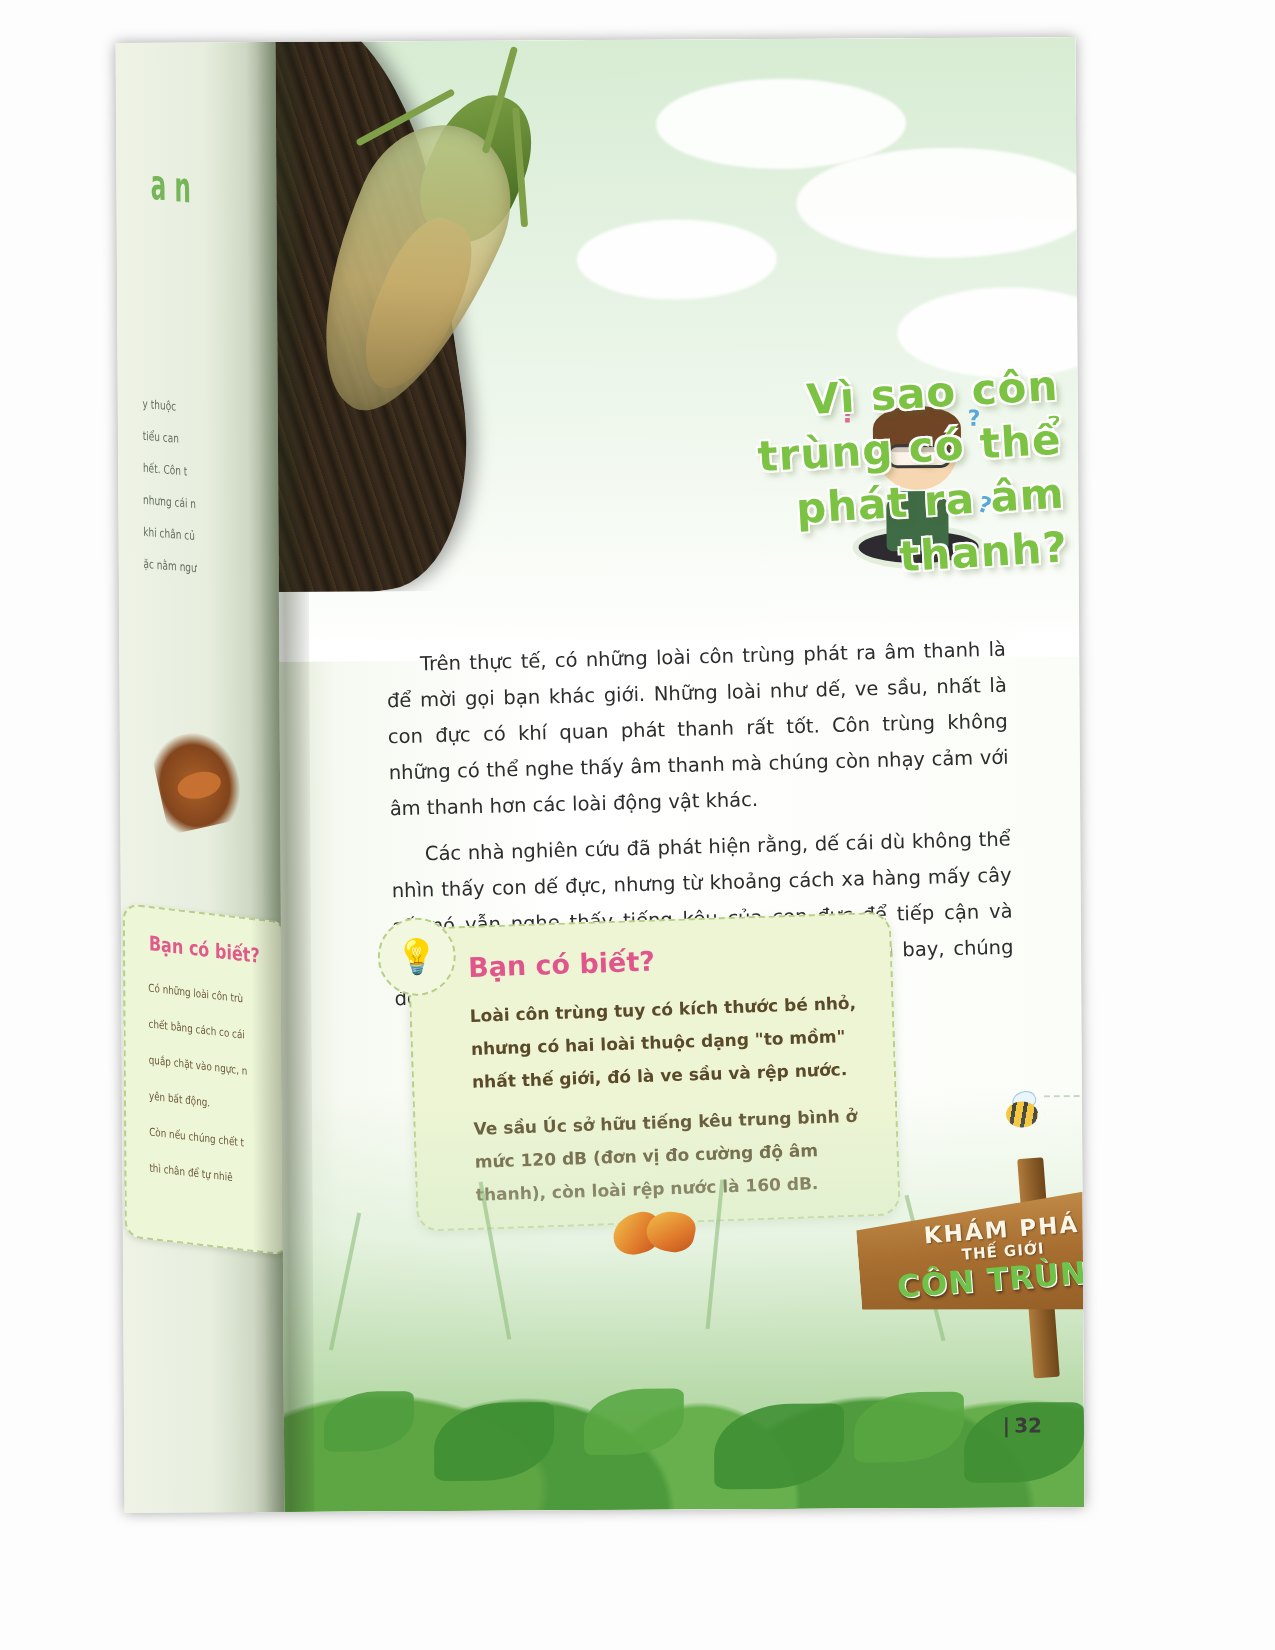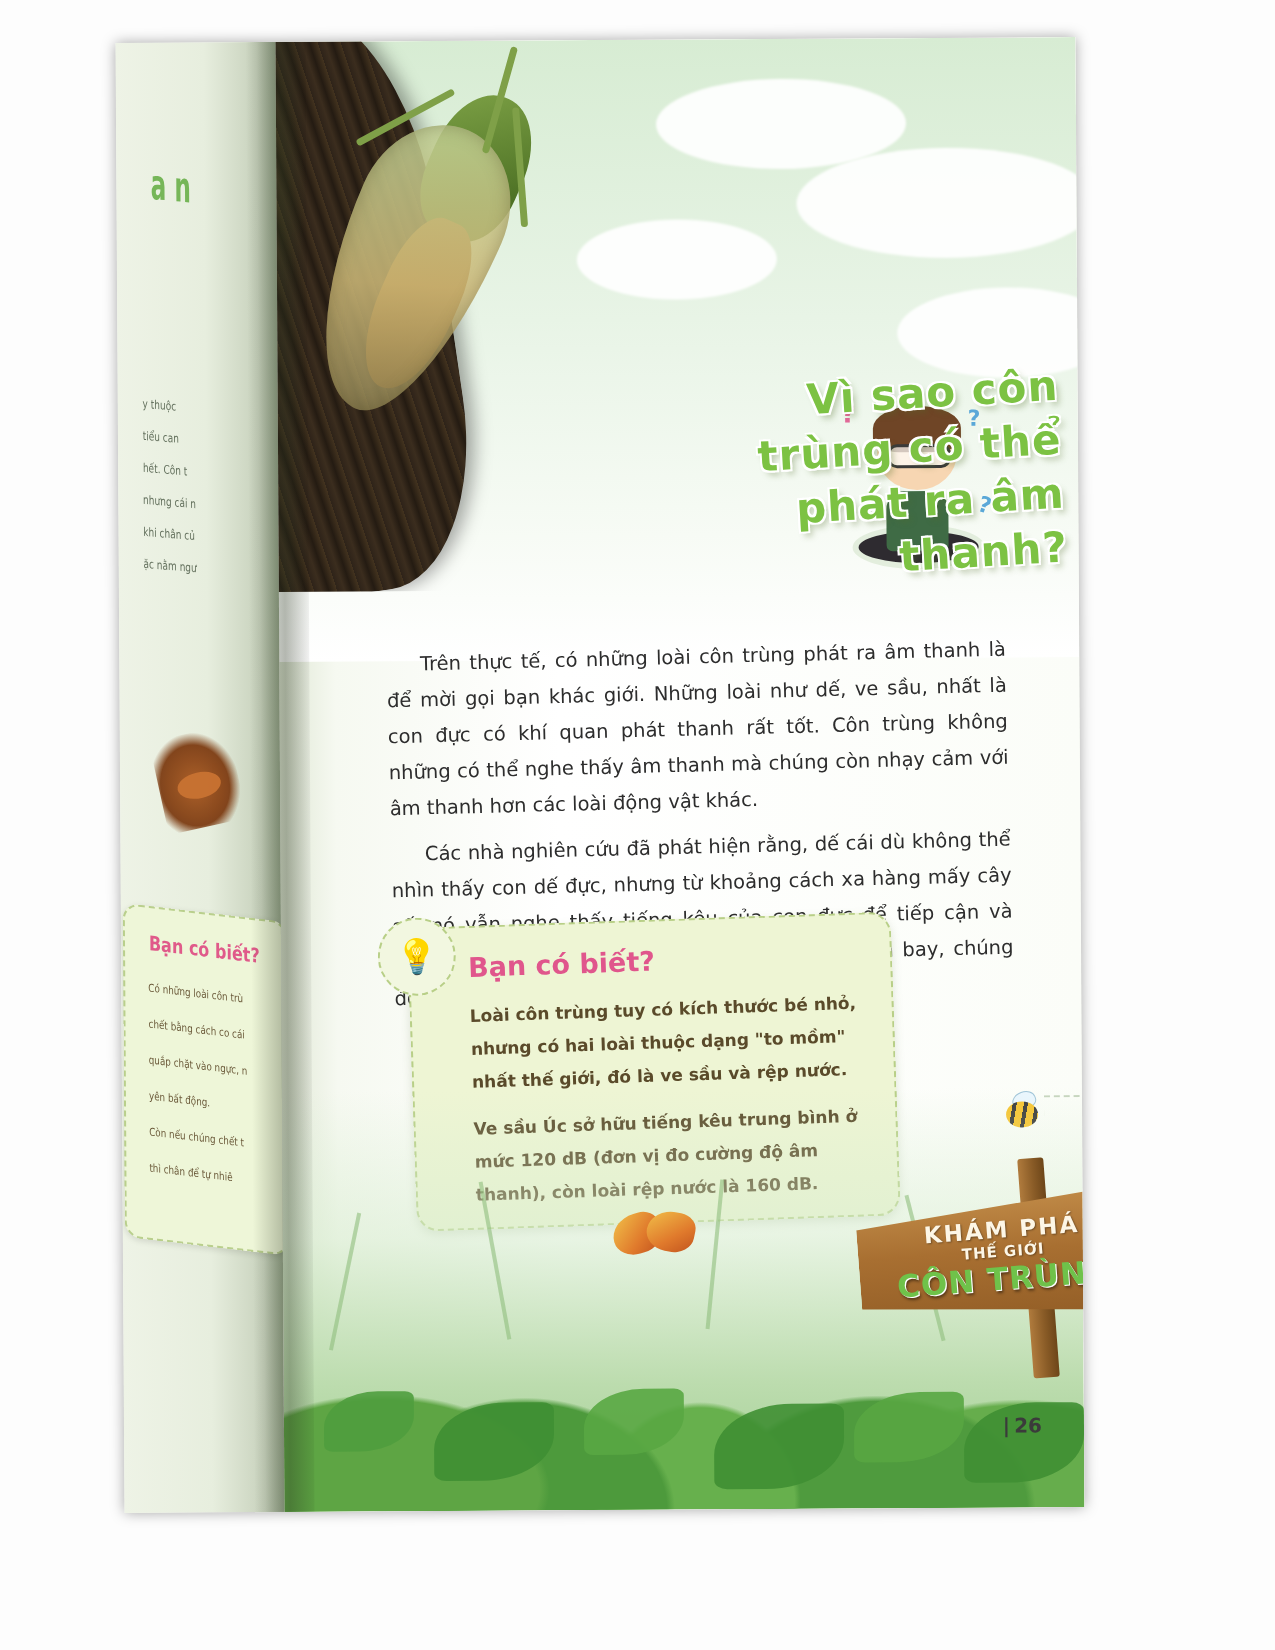--- a/index.html
+++ b/index.html
@@ -598,21 +598,21 @@
       <div class="signpost">
         <div class="post"></div>
         <div class="board">
           <div class="l1">KHÁM PHÁ</div>
           <div class="l2">THẾ GIỚI</div>
           <div class="l3">CÔN TRÙNG</div>
         </div>
       </div>
 
       <div class="page-number">
-        <span class="bar">|</span><span>26</span>
+        <span class="bar">|</span><span>32</span>
       </div>
 
     </div>
 
     <div class="gutter-shadow"></div>
   </div>
 
 </div>
 
 </body></html>

